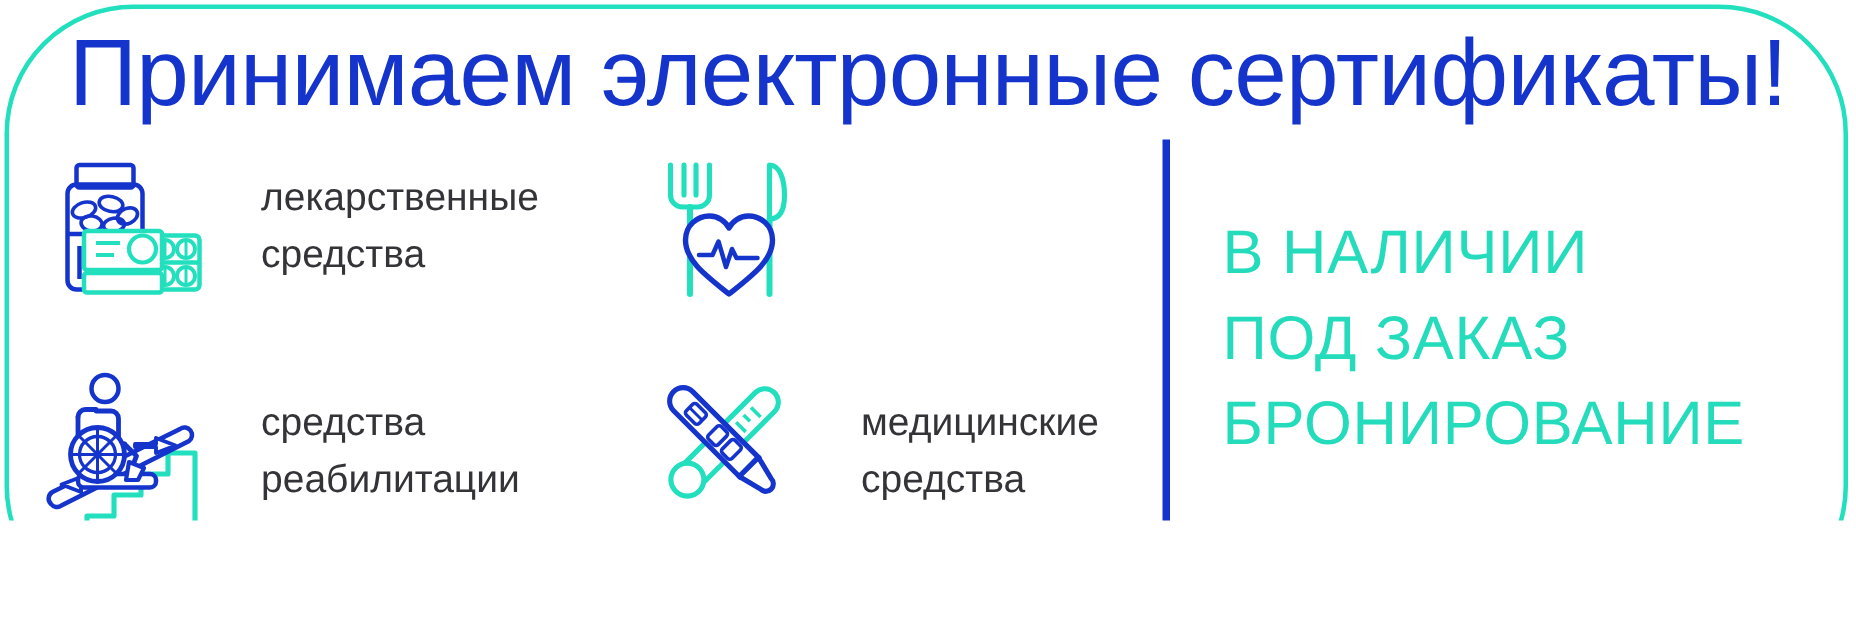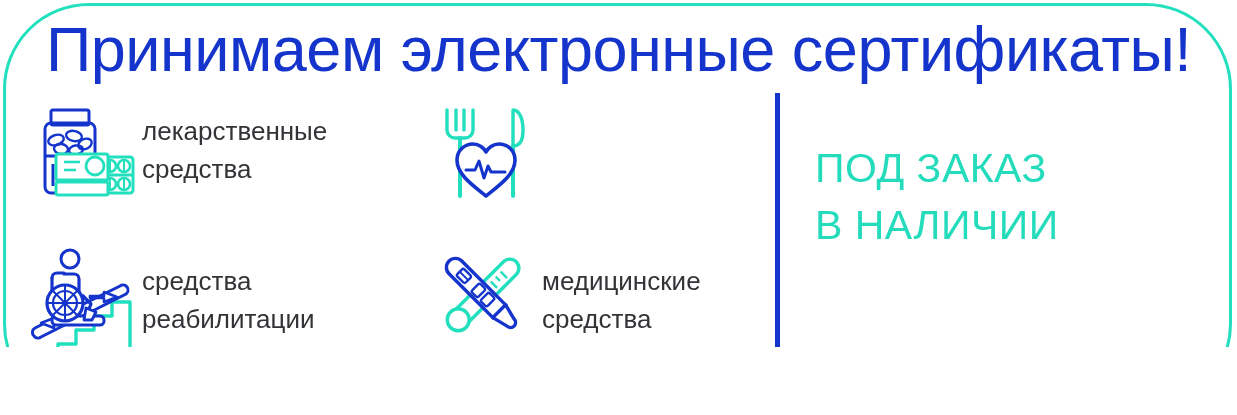--- a/index.html
+++ b/index.html
@@ -58,20 +58,21 @@
     justify-content:center;
     padding-top:4px;
   }
   .feature .ico svg{display:block;}
   .feature .lbl{
     color:#333338;
     font-size:26px;
     line-height:38px;
     padding-top:12px;
     white-space:pre-line;
+    margin-left:32px;
   }
   .feature.r2 .lbl{padding-top:26px;}
 
   
   #divider{
     position:absolute;
     left:775px;top:93px;
     width:5px;height:303px;
     background:#1434CB;
   }
@@ -223,17 +224,18 @@
       </div>
       <div class="lbl">медицинские
 средства</div>
     </div>
 
   </div>
 
   <div id="divider"></div>
 
   <div id="status">
+    <div>В НАЛИЧИИ</div>
     <div>ПОД ЗАКАЗ</div>
-    <div>В НАЛИЧИИ</div>
+    <div>БРОНИРОВАНИЕ</div>
   </div>
 
 </div>
 
 </body></html>

